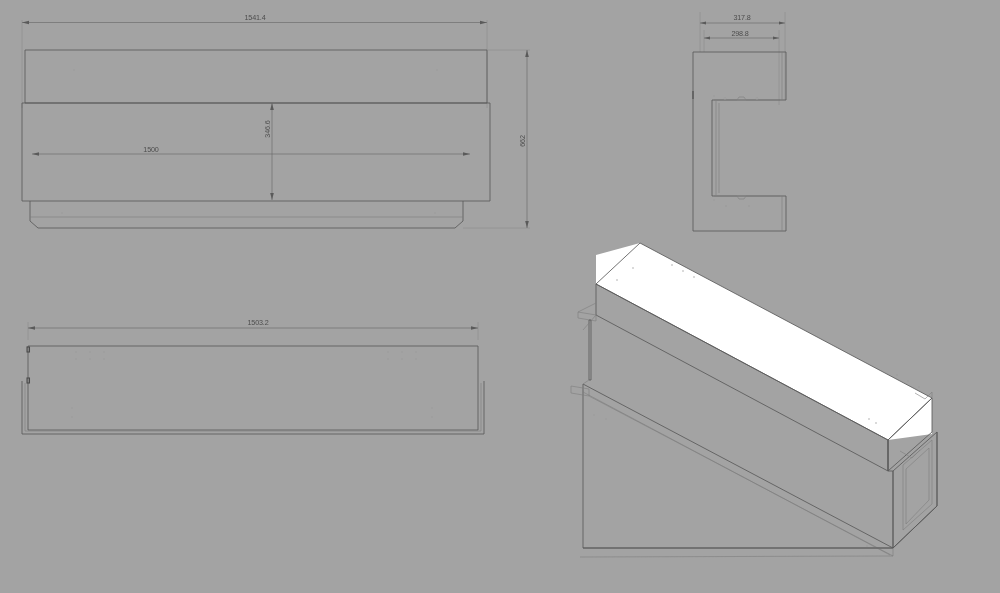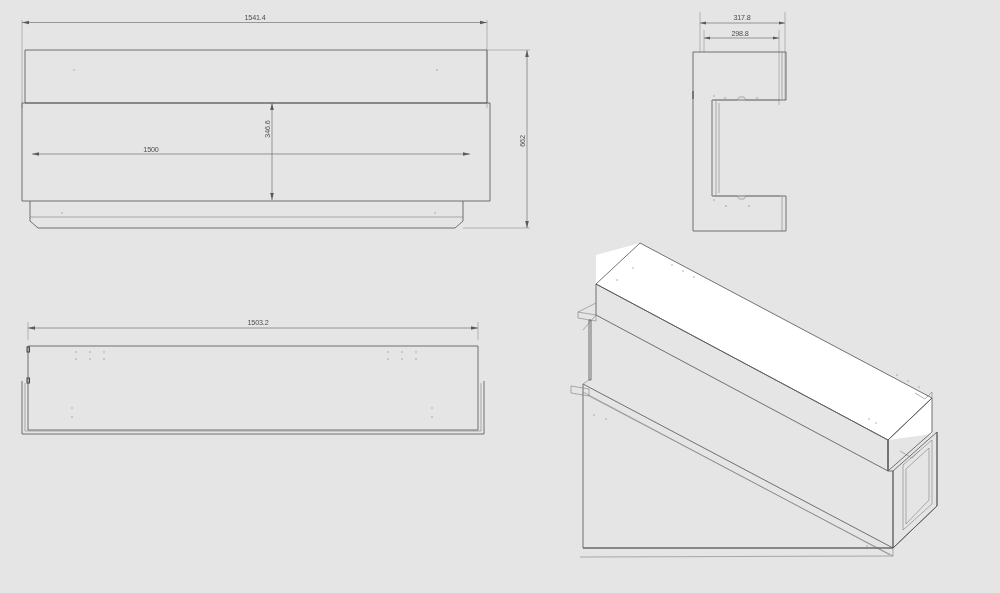--- a/index.html
+++ b/index.html
@@ -12,21 +12,21 @@
     height: 593px;
     font-family: "Liberation Sans", sans-serif;
     overflow: hidden;
     position: relative;
   }
   #drawing-sheet {
     position: absolute;
     left: 0; top: 0;
     width: 1000px;
     height: 593px;
-    background: #e5e5e5;
+    background: #a3a3a3;
   }
   svg { display: block; }
   .ln {
     stroke: #5a5a5a;
     stroke-width: 0.85;
     fill: none;
     vector-effect: non-scaling-stroke;
   }
   .ln-strong {
     stroke: #4a4a4a;

